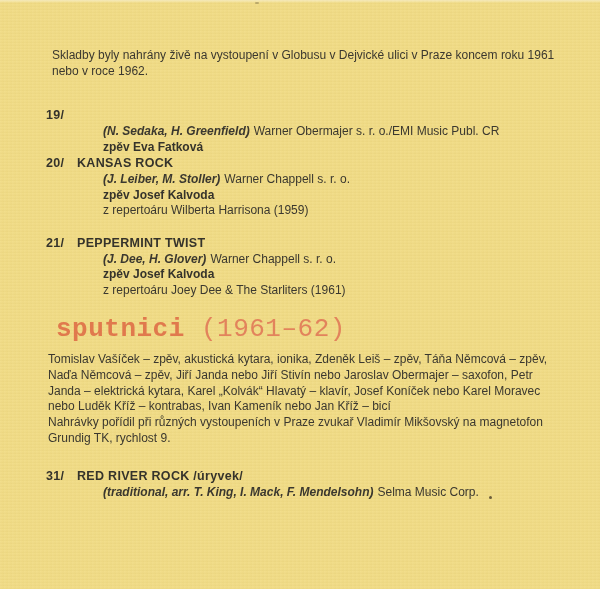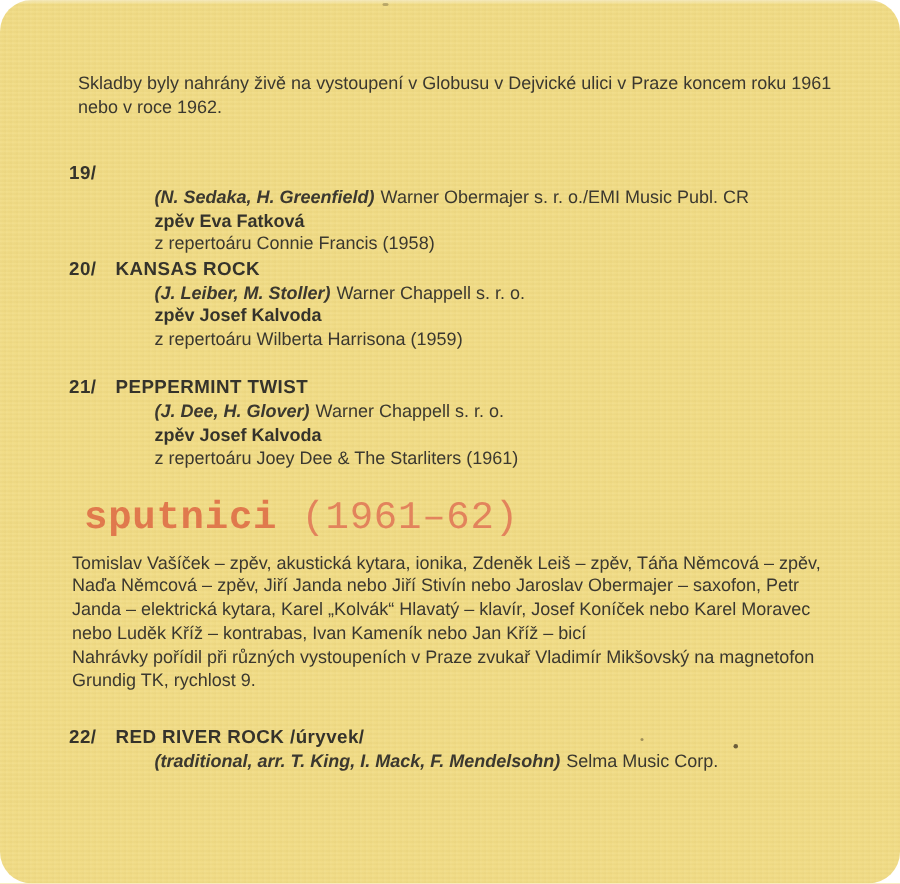--- a/index.html
+++ b/index.html
@@ -13,21 +13,20 @@
     height: 589px;
     background-color: #f1dc86;
     background-image:
       linear-gradient(180deg, rgba(255,255,255,0.45) 0px, rgba(255,255,255,0) 3px),
       repeating-linear-gradient(0deg, rgba(140,110,30,0.035) 0px, rgba(140,110,30,0.035) 1px, rgba(255,255,255,0.03) 2px, rgba(0,0,0,0) 3px),
       repeating-linear-gradient(90deg, rgba(255,252,230,0.05) 0px, rgba(0,0,0,0) 2px, rgba(120,95,25,0.02) 4px);
     color: #3b382f;
     overflow: hidden;
     box-sizing: border-box;
     padding-top: 47px;
-    border-radius: 21px;
   }
   .intro {
     margin: 0 0 0 52px;
     font-size: 12px;
     line-height: 16px;
     white-space: pre-line;
   }
   .track {
     margin-left: 46px;
   }
@@ -92,21 +91,20 @@
 
   <div class="track track-19">
     <div class="track-header">
       <span class="track-num">19/</span>
     </div>
     <div class="track-details">
       <div class="credit-line">
         <span class="composers">(N. Sedaka, H. Greenfield)</span><span class="publisher">Warner Obermajer s. r. o./EMI Music Publ. CR</span>
       </div>
       <div class="vocals">zpěv Eva Fatková</div>
-      <div class="source">z repertoáru Connie Francis (1958)</div>
     </div>
   </div>
 
   <div class="track track-20">
     <div class="track-header">
       <span class="track-num">20/</span>
       <span class="track-title">KANSAS ROCK</span>
     </div>
     <div class="track-details">
       <div class="credit-line">
@@ -138,21 +136,21 @@
 
   <p class="band-paragraph">Tomislav Vašíček – zpěv, akustická kytara, ionika, Zdeněk Leiš – zpěv, Táňa Němcová – zpěv,
 Naďa Němcová – zpěv, Jiří Janda nebo Jiří Stivín nebo Jaroslav Obermajer – saxofon, Petr
 Janda – elektrická kytara, Karel „Kolvák“ Hlavatý – klavír, Josef Koníček nebo Karel Moravec
 nebo Luděk Kříž – kontrabas, Ivan Kameník nebo Jan Kříž – bicí
 Nahrávky pořídil při různých vystoupeních v Praze zvukař Vladimír Mikšovský na magnetofon
 Grundig TK, rychlost 9.</p>
 
   <div class="track track-22">
     <div class="track-header">
-      <span class="track-num">22/</span>
+      <span class="track-num">31/</span>
       <span class="track-title"><span>RED RIVER ROCK</span><span> /úryvek/</span></span>
     </div>
     <div class="track-details">
       <div class="credit-line">
         <span class="composers">(traditional, arr. T. King, I. Mack, F. Mendelsohn)</span><span class="publisher">Selma Music Corp.</span>
       </div>
     </div>
   </div>
 
   <div class="speck speck-1"></div>

